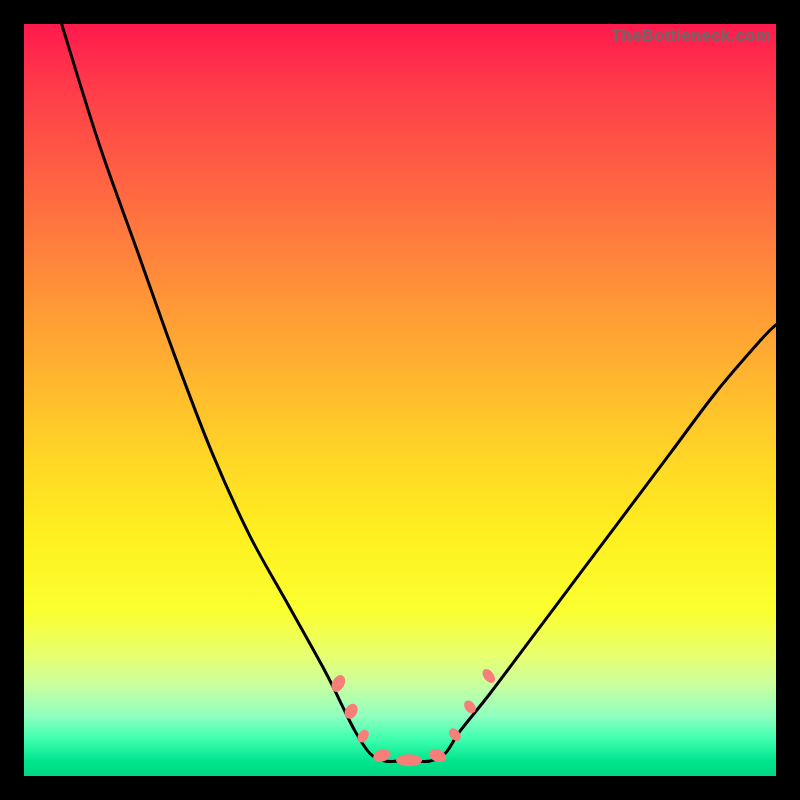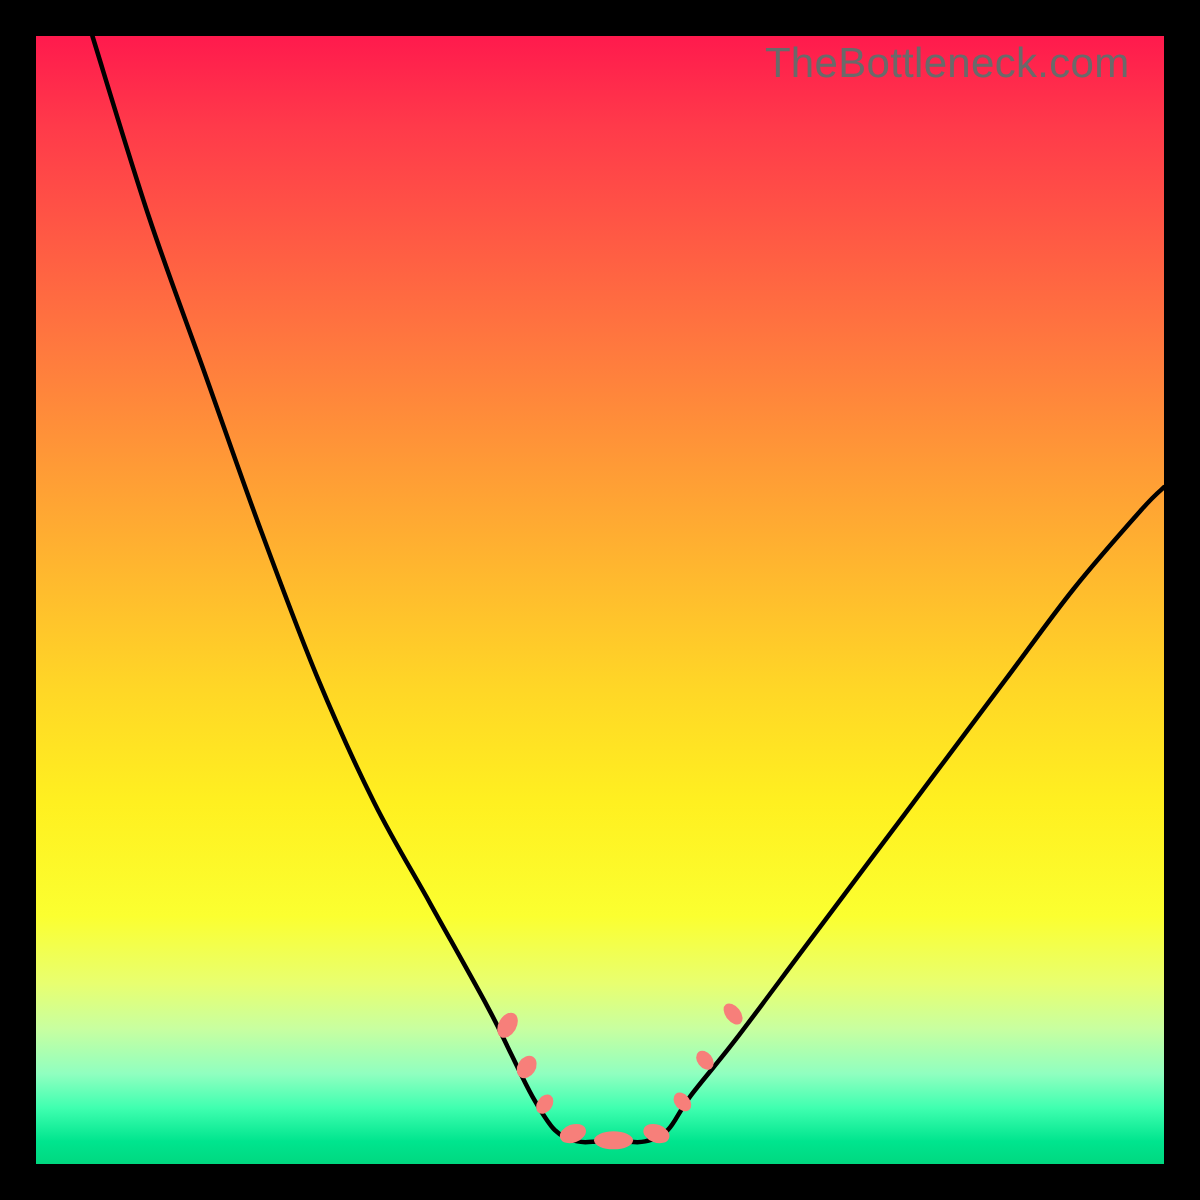--- a/index.html
+++ b/index.html
@@ -38,24 +38,24 @@
       #e8ff70 84%,
       #c8ffa0 88%,
       #90ffc0 92%,
       #40ffb0 95%,
       #00e58e 98%,
       #00d880 100%);
   }
   .watermark {
     position: absolute;
     top: 2px;
-    right: 23px;
+    right: 5px;
     color: #6a6a6a;
-    font-size: 28px;
-    font-weight: 400;
+    font-size: 17px;
+    font-weight: 700;
     letter-spacing: 0.2px;
     user-select: none;
   }
   svg.curve {
     position: absolute;
     left: 0;
     top: 0;
     width: 752px;
     height: 752px;
     overflow: visible;

